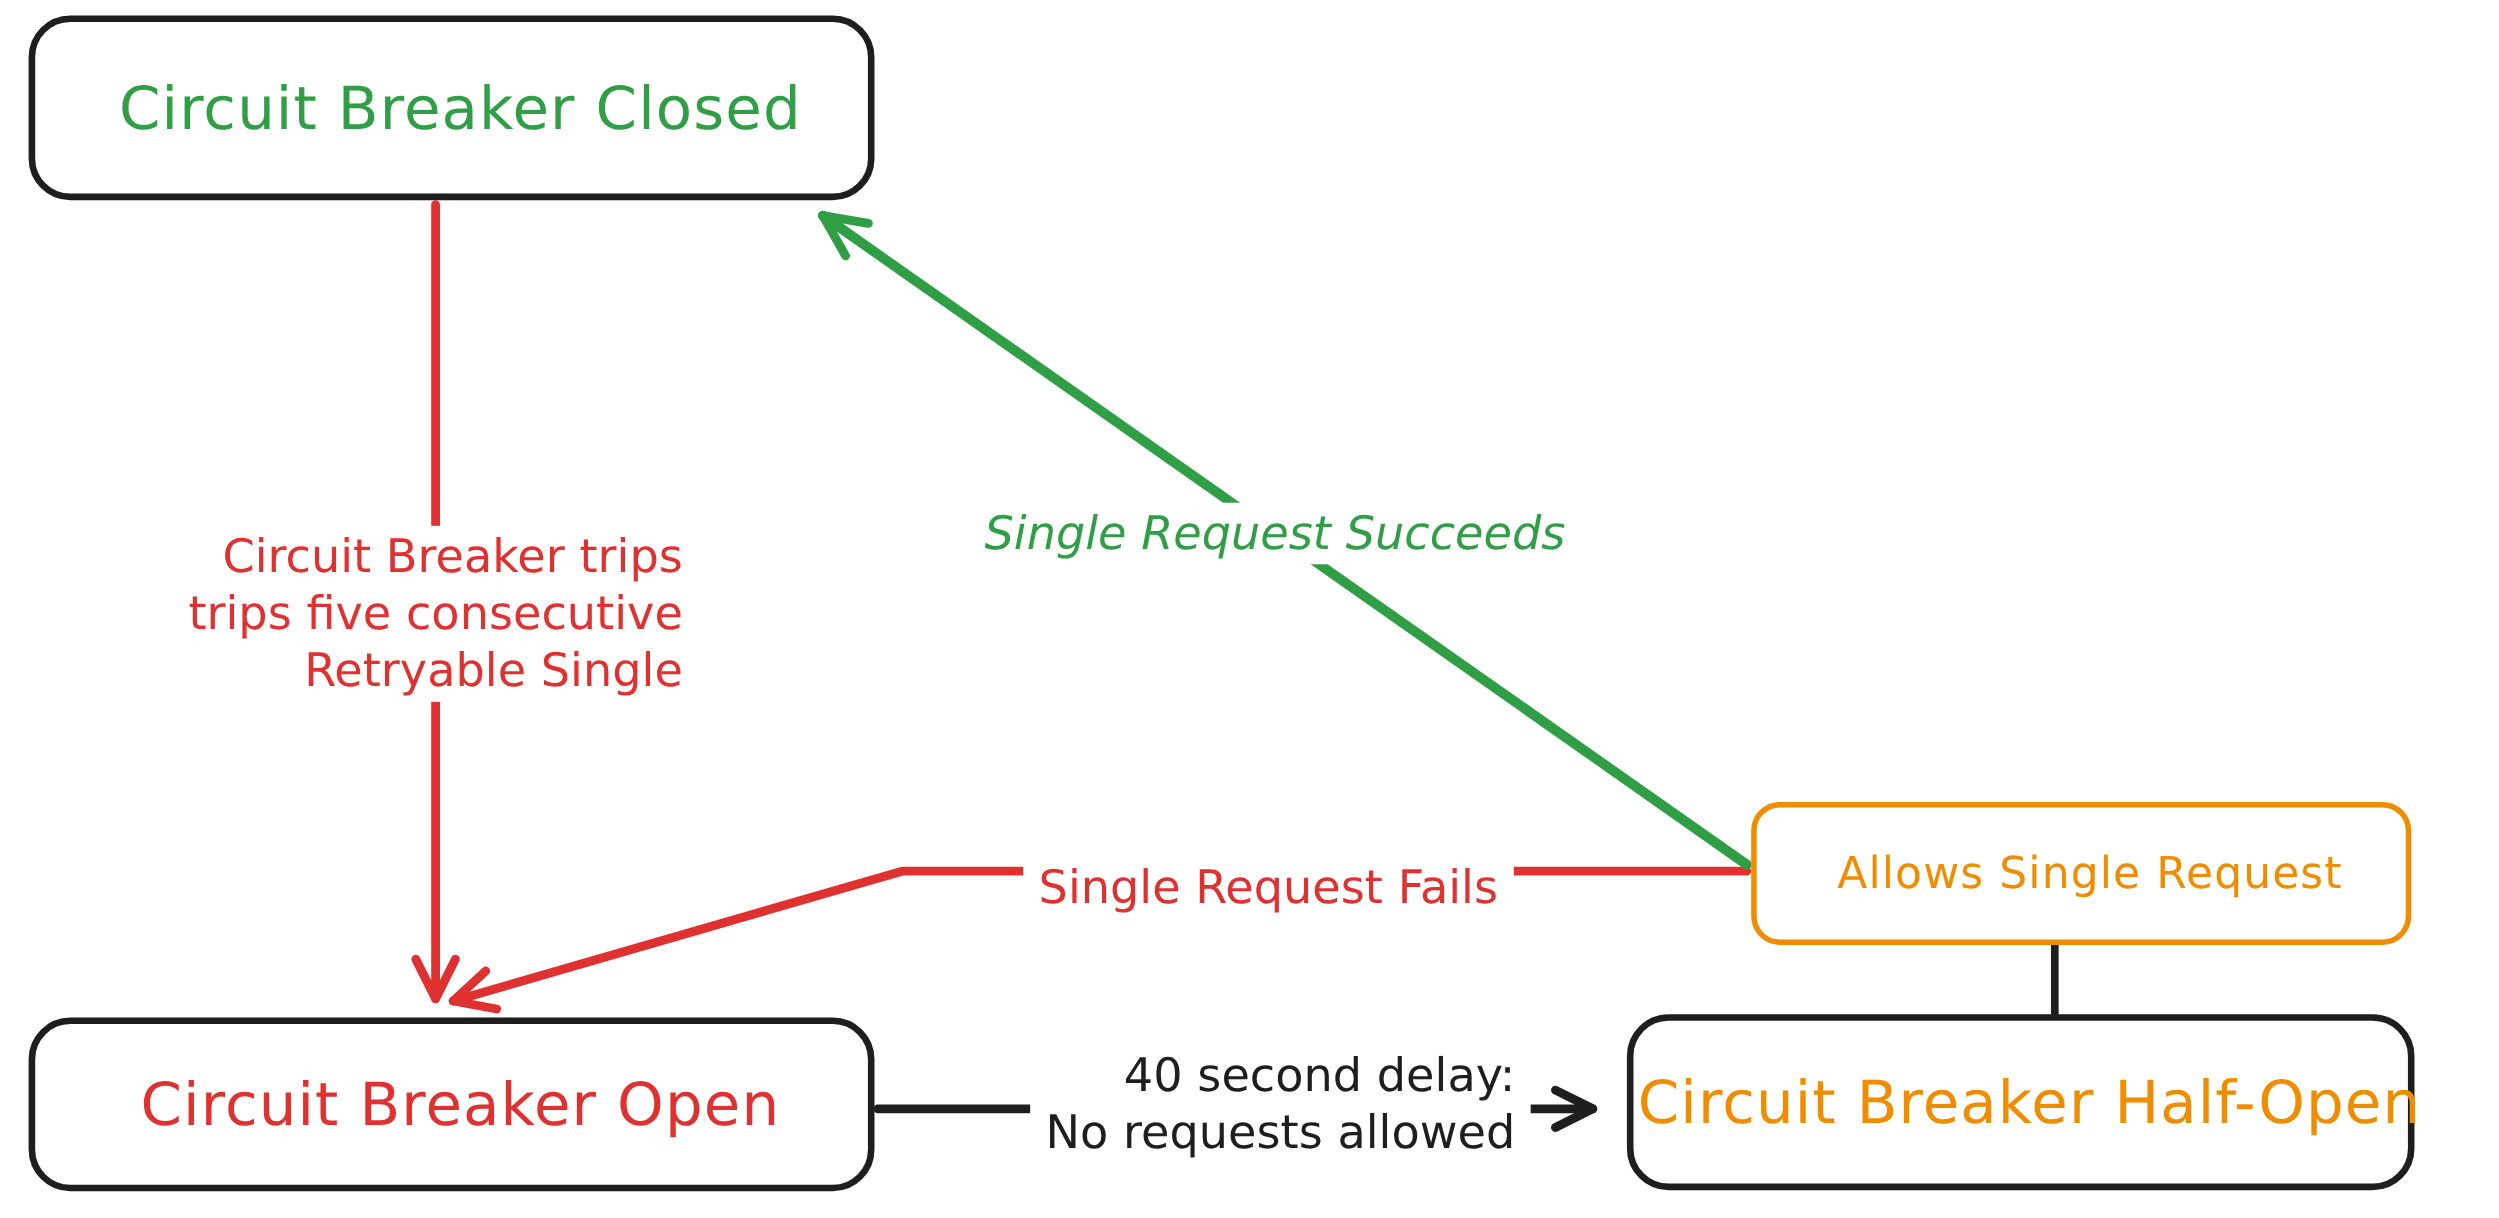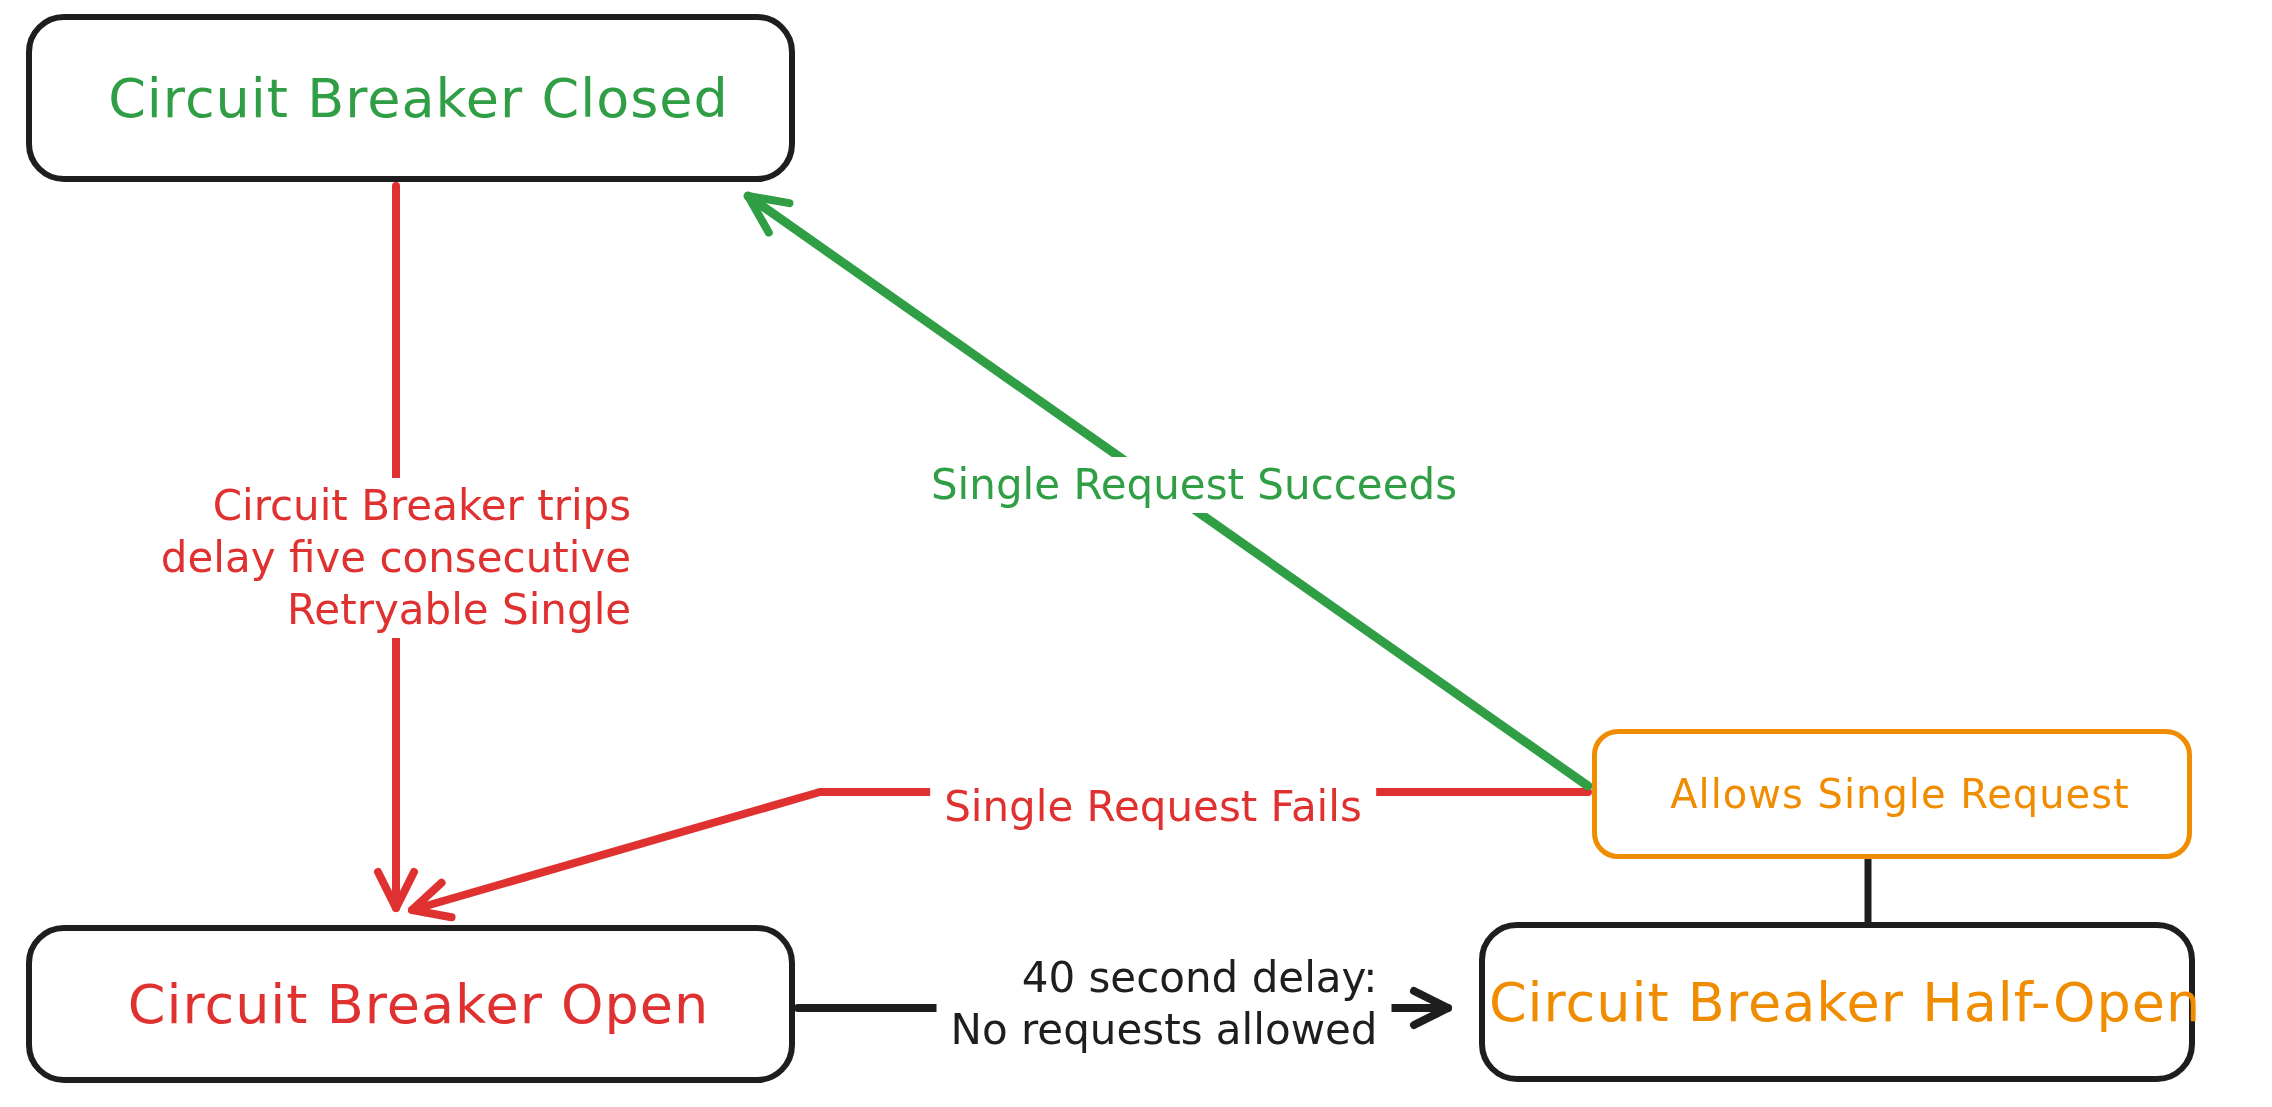--- a/index.html
+++ b/index.html
@@ -57,21 +57,21 @@
     position: absolute;
     transform: translateX(-50%);
     background: var(--bg);
     text-align: right;
     font-size: 42px;
     line-height: 52px;
     padding: 2px 14px;
     white-space: nowrap;
   }
   .label-trips    { left: 396px;  top: 478px; }
-  .label-succeeds { left: 1194px; top: 457px; }
+  .label-succeeds { left: 1159px; top: 457px; font-style: italic; }
   .label-fails    { left: 1153px; top: 763px; margin-top: 16px; }
   .label-delay    { left: 1164px; top: 950px; }
 </style>
 </head>
 <body>
 
 <div class="canvas">
 
   <svg class="edges" viewBox="0 0 2272 1107" fill="none">
     <defs>
@@ -108,21 +108,21 @@
   <div class="node node-black node-half-open">
     <span class="node-label text-orange">Circuit Breaker Half-Open</span>
   </div>
 
   <div class="node node-orange node-allows">
     <span class="node-label text-orange">Allows Single Request</span>
   </div>
 
   <div class="edge-label label-trips text-red">
     <div>Circuit Breaker trips</div>
-    <div>delay five consecutive</div>
+    <div>trips five consecutive</div>
     <div>Retryable Single</div>
   </div>
 
   <div class="edge-label label-succeeds text-green">Single Request Succeeds</div>
 
   <div class="edge-label label-fails text-red">Single Request Fails</div>
 
   <div class="edge-label label-delay text-black">
     <div>40 second delay:</div>
     <div>No requests allowed</div>

